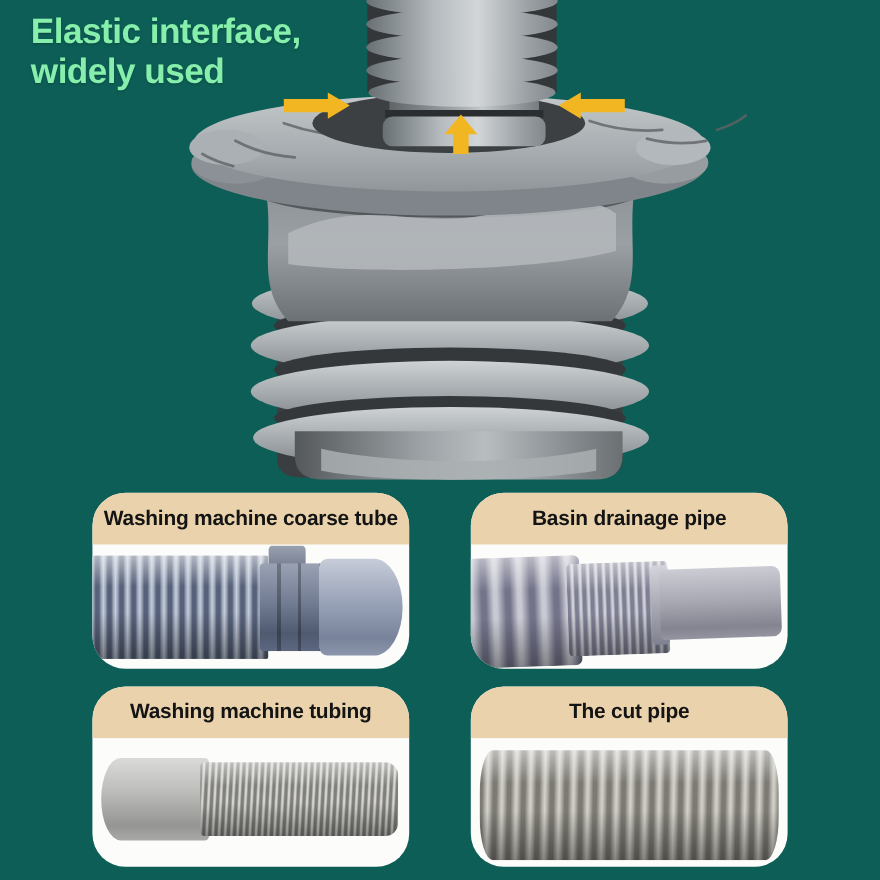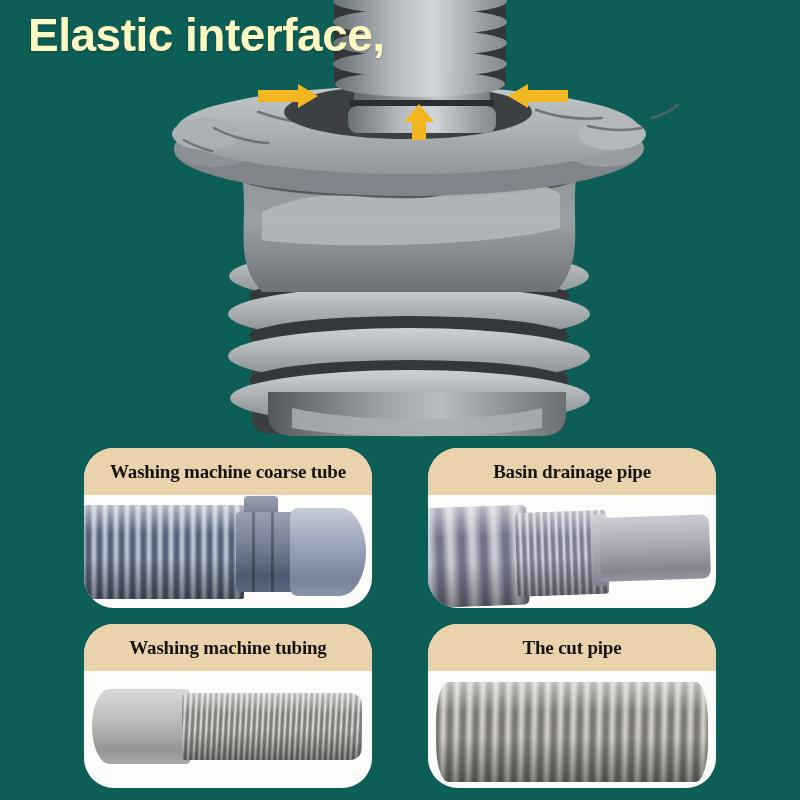--- a/index.html
+++ b/index.html
@@ -9,38 +9,38 @@
     font-family:"Liberation Sans", sans-serif;
     overflow:hidden;
   }
   .canvas{position:relative;width:800px;height:800px;background:#0d5e56;overflow:hidden;}
 
   
   .hero{position:absolute;left:0;top:0;width:800px;height:448px;}
   .hero svg{position:absolute;left:0;top:0;}
   .headline{
     position:absolute;left:28px;top:10px;
-    color:#fef9c3;font-weight:bold;font-size:46px;line-height:1.13;
+    color:#86efac;font-weight:bold;font-size:32px;line-height:1.13;
     letter-spacing:-0.5px;text-shadow:0 1px 2px rgba(0,0,0,0.25);
   }
 
   
   .cards{
     position:absolute;left:84px;top:448px;width:632px;
     display:grid;grid-template-columns:288px 288px;grid-template-rows:160px 164px;
     column-gap:56px;row-gap:16px;
   }
   .card{
     background:#fcfcfa;border-radius:30px;overflow:hidden;
     display:flex;flex-direction:column;
   }
   .card-header{
     height:47px;flex:0 0 47px;background:#ead3ac;
     display:flex;align-items:center;justify-content:center;
-    font-weight:bold;font-size:19px;color:#141414;letter-spacing:-0.2px;font-family:Liberation Serif, serif;
+    font-weight:bold;font-size:19px;color:#141414;letter-spacing:-0.2px;
   }
   .card-body{position:relative;flex:1;}
 
   .hosepart{position:absolute;}
 
   
   .h1-corr{
     left:-8px;top:10px;width:168px;height:94px;border-radius:10px 2px 2px 10px / 47px 2px 2px 47px;
     background-image:
       linear-gradient(180deg, rgba(255,255,255,.55) 0%, rgba(255,255,255,0) 30%, rgba(0,0,0,0) 55%, rgba(0,0,0,.38) 100%),
@@ -209,20 +209,21 @@
 
       <g fill="#f2b622">
         <path d="M258,90 L298,90 L298,84 L318,96 L298,108 L298,102 L258,102 Z"></path>
         <path d="M568,90 L528,90 L528,84 L508,96 L528,108 L528,102 L568,102 Z"></path>
         <path d="M412,140 L412,122 L404,122 L419,104 L434,122 L426,122 L426,140 Z"></path>
       </g>
     </svg>
 
     <div class="headline">
       <div>Elastic interface,</div>
+      <div>widely used</div>
     </div>
   </div>
 
   <div class="cards">
 
     <div class="card">
       <div class="card-header">Washing machine coarse tube</div>
       <div class="card-body">
         <div class="hosepart h1-corr"></div>
         <div class="hosepart h1-clip"></div>

